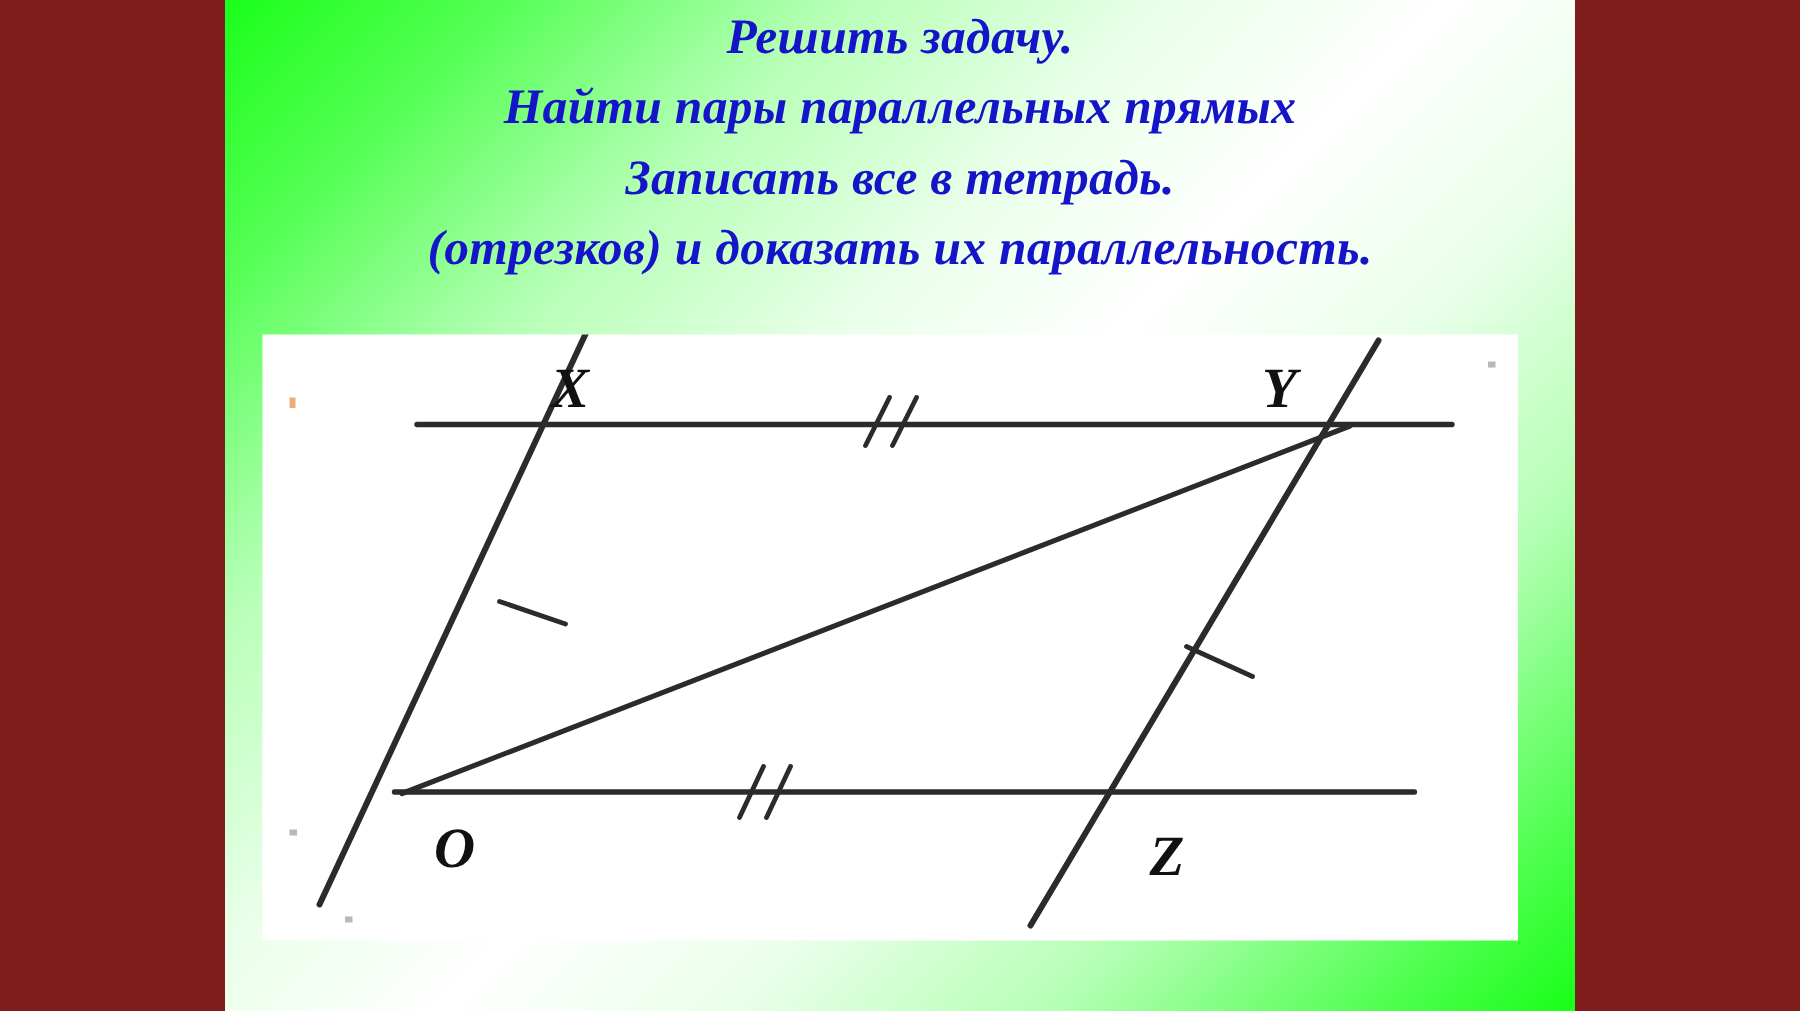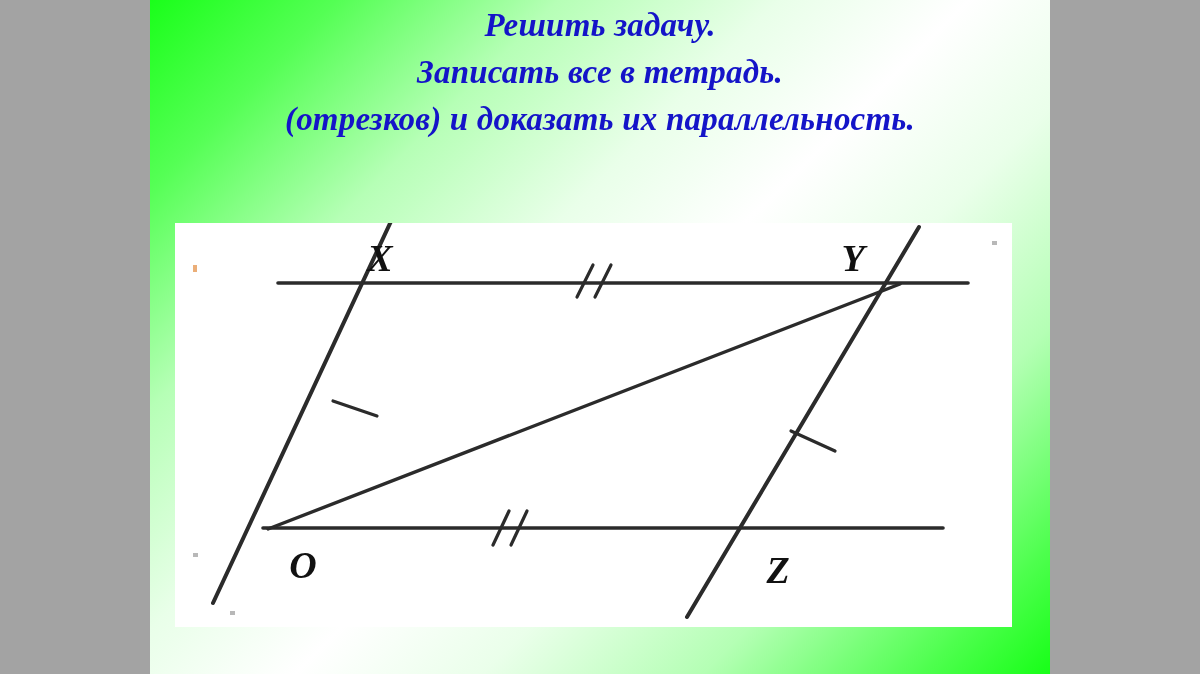--- a/index.html
+++ b/index.html
@@ -10,21 +10,21 @@
   body {
     width: 1200px;
     height: 674px;
     overflow: hidden;
     font-family: "Liberation Serif", serif;
   }
   #slide {
     position: relative;
     width: 1200px;
     height: 674px;
-    background: #a3a3a3;
+    background: #7f1d1d;
   }
   
   #stage {
     position: absolute;
     left: 150px;
     top: 0px;
     width: 900px;
     height: 674px;
     background: linear-gradient(135deg,
         #1aff1a 0%,
@@ -82,20 +82,21 @@
 </style>
 </head>
 <body>
 
 <div id="slide">
 
   <div id="stage">
 
     <div id="title-block">
       <span class="tline">Решить задачу.</span>
+      <span class="tline">Найти пары параллельных прямых</span>
       <span class="tline">Записать все в тетрадь.</span>
       <span class="tline">(отрезков) и доказать их параллельность.</span>
     </div>
 
     <div id="figure-panel">
 
       <div class="speck" style="left:18px; top:42px;"></div>
       <div class="speck gray" style="left:18px; top:330px;"></div>
       <div class="speck gray" style="left:817px; top:18px;"></div>
       <div class="speck gray" style="left:55px; top:388px;"></div>

